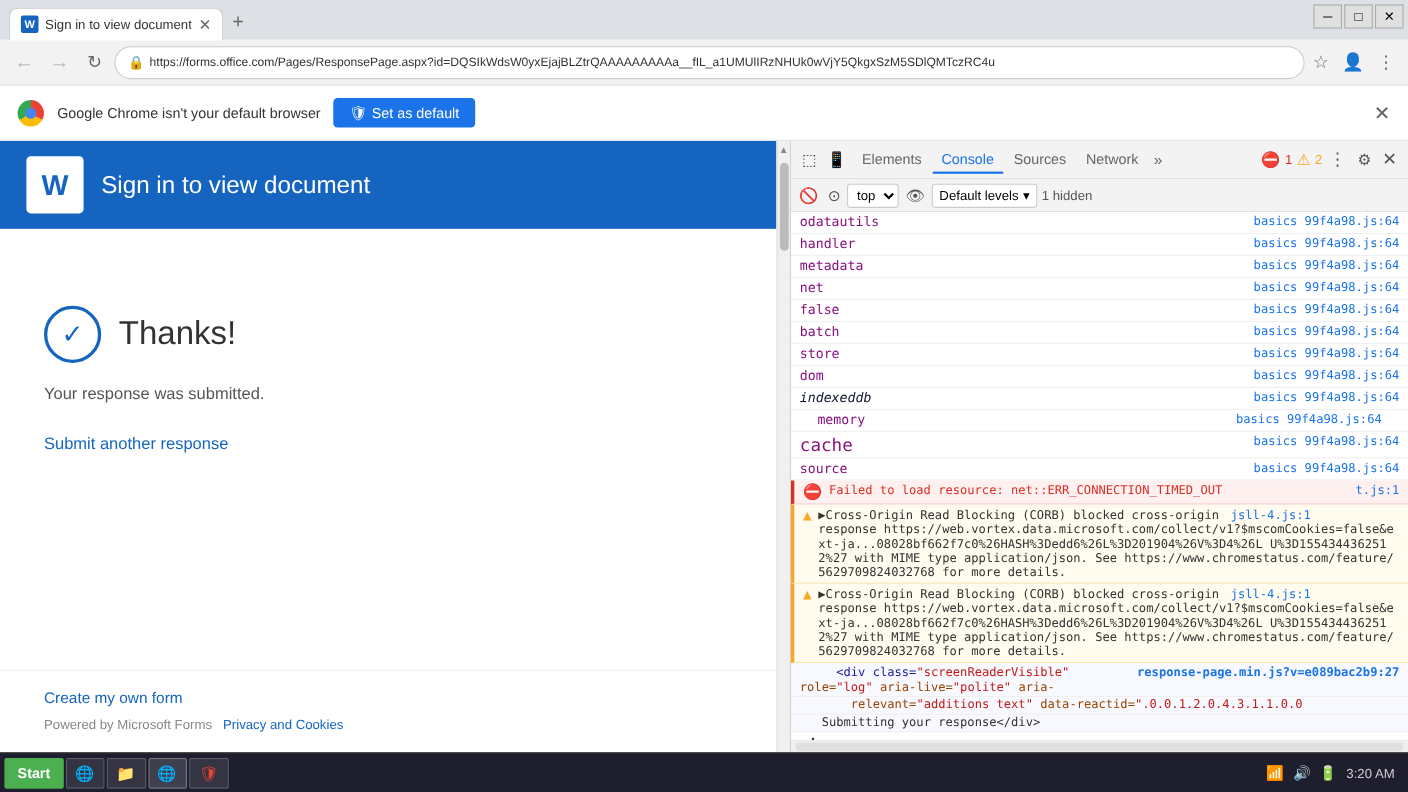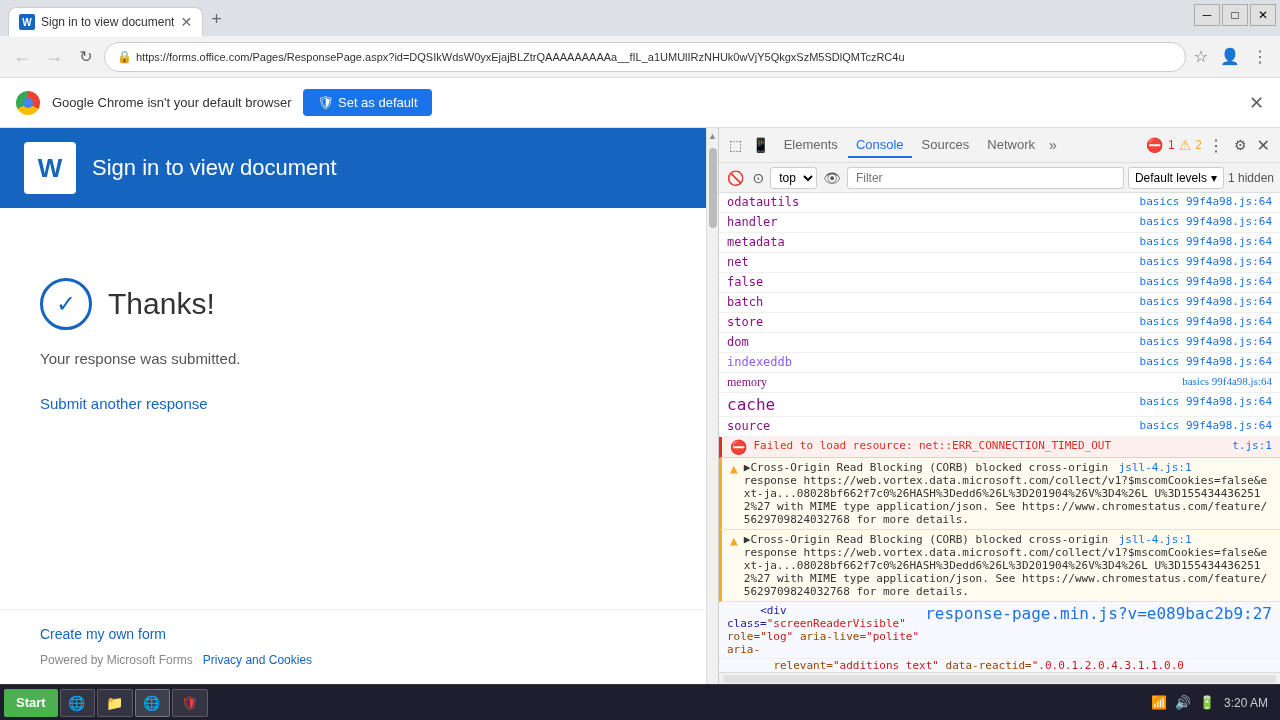--- a/index.html
+++ b/index.html
@@ -119,21 +119,20 @@
       <button style="background:none;border:none;font-size:16px;color:#555;cursor:pointer;padding:4px;">✕</button>
     </div>
 
     <div style="background:#f3f3f3;border-bottom:1px solid #ddd;display:flex;align-items:center;height:30px;padding:0 6px;gap:4px;">
       <button style="background:none;border:none;cursor:pointer;font-size:14px;color:#555;padding:2px;">🚫</button>
       <button style="background:none;border:none;cursor:pointer;font-size:14px;color:#555;padding:2px;">⊙</button>
       <select style="background:#fff;border:1px solid #ccc;border-radius:3px;font-size:12px;padding:2px 4px;height:22px;">
         <option>top</option>
       </select>
       <button style="background:none;border:none;cursor:pointer;font-size:14px;color:#555;padding:2px;">👁</button>
-      <input type="text" style="flex: 1 1 0%; border: 1px solid rgb(204, 204, 204); border-radius: 3px; height: 22px; font-size: 12px; padding: 0px 8px;" placeholder="Filter">
       <div style="background:#fff;border:1px solid #ccc;border-radius:3px;font-size:12px;padding:2px 6px;height:22px;display:flex;align-items:center;gap:4px;cursor:pointer;">
         <span>Default levels</span>
         <span>▾</span>
       </div>
       <span style="font-size:12px;color:#555;white-space:nowrap;">1 hidden</span>
     </div>
 
     <div style="flex:1;overflow-y:auto;background:#fff;font-family:'Consolas',monospace;font-size:12px;">
 
       <div id="console-rows-container">
@@ -171,25 +170,25 @@
             <span style="color:#881280;min-width:90px;flex-shrink:0;font-size:12px;">store</span>
             <span style="flex:1;"></span>
             <span style="color:#1a73e8;font-size:11px;cursor:pointer;flex-shrink:0;">basics 99f4a98.js:64</span>
           </div>
           <div style="display: flex; align-items: flex-start; padding: 2px 8px; border-bottom: 1px solid rgb(240, 240, 240); min-height: 20px; cursor: pointer;">
             <span style="color:#881280;min-width:90px;flex-shrink:0;font-size:12px;">dom</span>
             <span style="flex:1;"></span>
             <span style="color:#1a73e8;font-size:11px;cursor:pointer;flex-shrink:0;">basics 99f4a98.js:64</span>
           </div>
           <div style="display: flex; align-items: flex-start; padding: 2px 8px; border-bottom: 1px solid rgb(240, 240, 240); min-height: 20px; cursor: pointer;">
-            <span style="color:#8b5cf6;min-width:90px;flex-shrink:0;font-size:12px;">indexeddb</span>
-            <span style="flex:1;"></span>
-            <span style="color:#1a73e8;font-size:11px;cursor:pointer;flex-shrink:0;">basics 99f4a98.js:64</span>
-          </div>
-          <div style="display: flex; align-items: flex-start; padding: 2px 8px; border-bottom: 1px solid rgb(240, 240, 240); min-height: 20px; cursor: pointer; font-family: Liberation Serif, serif;">
+            <span style="color:#0f172a;min-width:90px;flex-shrink:0;font-size:12px;font-style:italic;">indexeddb</span>
+            <span style="flex:1;"></span>
+            <span style="color:#1a73e8;font-size:11px;cursor:pointer;flex-shrink:0;">basics 99f4a98.js:64</span>
+          </div>
+          <div style="display: flex; align-items: flex-start; padding: 2px 24px; border-bottom: 1px solid rgb(240, 240, 240); min-height: 20px; cursor: pointer;">
             <span style="color:#881280;min-width:90px;flex-shrink:0;font-size:12px;">memory</span>
             <span style="flex:1;"></span>
             <span style="color:#1a73e8;font-size:11px;cursor:pointer;flex-shrink:0;">basics 99f4a98.js:64</span>
           </div>
           <div style="display: flex; align-items: flex-start; padding: 2px 8px; border-bottom: 1px solid rgb(240, 240, 240); min-height: 20px; cursor: pointer;">
             <span style="color:#881280;min-width:90px;flex-shrink:0;font-size:16px;">cache</span>
             <span style="flex:1;"></span>
             <span style="color:#1a73e8;font-size:11px;cursor:pointer;flex-shrink:0;">basics 99f4a98.js:64</span>
           </div>
           <div style="display: flex; align-items: flex-start; padding: 2px 8px; border-bottom: 1px solid rgb(240, 240, 240); min-height: 20px; cursor: pointer;">
@@ -226,21 +225,21 @@
       </div>
 
       <div style="display:flex;align-items:flex-start;padding:2px 8px;border-bottom:1px solid #f0f0f0;background:#f8f8ff;">
         <div style="flex:1;font-size:11px;color:#1a1aa6;">
           <span style="color:#aaa;">&nbsp;&nbsp;&nbsp;&nbsp;</span>
           <span style="color:#1a1aa6;">&lt;div class=</span><span style="color:#c41a16;">"screenReaderVisible"</span>
           <span style="color:#994500;"> role=</span><span style="color:#c41a16;">"log"</span>
           <span style="color:#994500;"> aria-live=</span><span style="color:#c41a16;">"polite"</span>
           <span style="color:#994500;"> aria-</span>
         </div>
-        <span style="color:#1a73e8;font-size:16px;cursor:pointer;flex-shrink:0;">response-page.min.js?v=e089bac2b9:27</span>
+        <span style="color:#1a73e8;font-size:11px;cursor:pointer;flex-shrink:0;font-weight:bold;">response-page.min.js?v=e089bac2b9:27</span>
       </div>
       <div style="padding:0 8px 2px;font-size:11px;color:#1a1aa6;background:#f8f8ff;border-bottom:1px solid #f0f0f0;">
         <span style="color:#aaa;">&nbsp;&nbsp;&nbsp;&nbsp;&nbsp;&nbsp;</span>
         <span style="color:#994500;">relevant=</span><span style="color:#c41a16;">"additions text"</span>
         <span style="color:#994500;"> data-reactid=</span><span style="color:#c41a16;">".0.0.1.2.0.4.3.1.1.0.0</span>
       </div>
       <div style="padding:0 8px 2px;font-size:11px;color:#333;background:#f8f8ff;border-bottom:1px solid #f0f0f0;">
         <span style="color:#aaa;">&nbsp;&nbsp;</span>
         <span>  Submitting your response&lt;/div&gt;</span>
       </div>

